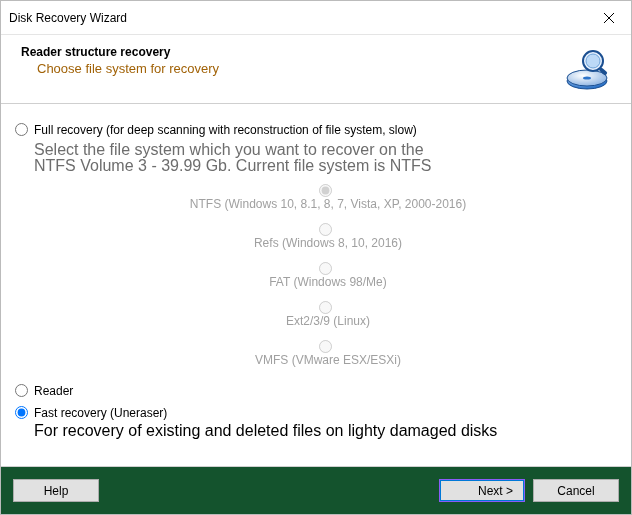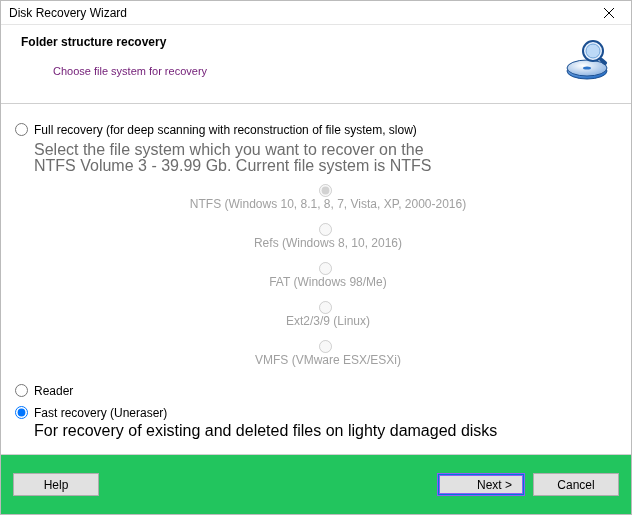--- a/index.html
+++ b/index.html
@@ -7,21 +7,21 @@
     margin: 0; padding: 0;
     width: 632px; height: 515px;
     font-family: "Segoe UI", Tahoma, sans-serif;
     font-size: 12px;
     background: #ffffff;
     color: #000000;
     overflow: hidden;
   }
   .window { width: 632px; height: 515px; display: flex; flex-direction: column; border: 1px solid #bbb; }
   .titlebar {
-    height: 24px;
+    height: 34px;
     display: flex; align-items: center;
     padding: 0 0 0 8px;
     background: #ffffff;
     border-bottom: 1px solid #e5e5e5;
   }
   .titlebar .title { flex: 1; font-size: 12px; }
   .titlebar .close {
     width: 45px; height: 29px;
     display: flex; align-items: center; justify-content: center;
     cursor: default;
@@ -33,23 +33,23 @@
     display: flex; align-items: flex-start;
     border-bottom: 1px solid #cfcfcf;
   }
   .header-text { flex: 1; padding-left: 6px;}
   .header-text h2 {
     margin: 0 0 2px 0;
     font-size: 12px;
     font-weight: bold;
   }
   .header-text p {
-    margin: 16px; padding-left: 16px;
-    font-size: 11px;
-    color: #701a75;
+    margin: 0; padding-left: 16px;
+    font-size: 13px;
+    color: #a16207;
   }
   .header-icon { width: 48px; height: 48px; margin-right: 6px; }
 
   .content {
     flex: 1;
     padding: 18px 20px 10px 14px;
     overflow: auto;
   }
   .option { margin-bottom: 4px; }
   .option label {
@@ -80,46 +80,46 @@
   }
   .sub-option input[type="radio"] {
     margin: 0 6px 0 0;
     width: 13px; height: 13px;
   }
   .sub-option input[type="radio"]:disabled + span { color: #a0a0a0; }
   .opt-fast { margin-top: 6px; }
   .opt-reader { margin-top: 16px; }
 
   .footer {
-    height: 60px;
+    height: 48px;
     border-top: 1px solid #cfcfcf;
     display: flex; align-items: center;
     padding: 0 12px;
-    background: #22c55e;
+    background: #14532d;
   }
   .footer .spacer { flex: 1; }
   .footer button {
     height: 23px;
     min-width: 86px;
     margin-left: 8px;
     font-family: inherit;
     font-size: 12px;
     background: #e1e1e1;
     border: 1px solid #adadad;
     cursor: default;
     padding: 0 10px;
   }
   .footer .help-btn { margin-left: 0; }
   .footer button:disabled {
     color: #888;
     border-color: #c9c9c9;
     background: #e6e6e6;
   }
   .footer button.primary {
-    border: 3px solid #8b5cf6;
+    border: 1px solid #8b5cf6;
     outline: 1px solid #0078d7;
     outline-offset: -2px;
     padding-left: 37px;
   }
 </style>
 </head>
 <body>
 
 <div class="window">
 
@@ -128,21 +128,21 @@
     <div class="close">
       <svg viewBox="0 0 10 10">
         <line x1="0" y1="0" x2="10" y2="10" stroke="#000" stroke-width="1"></line>
         <line x1="10" y1="0" x2="0" y2="10" stroke="#000" stroke-width="1"></line>
       </svg>
     </div>
   </div>
 
   <div class="header">
     <div class="header-text">
-      <h2>Folder structure recovery</h2>
+      <h2>Reader structure recovery</h2>
       <p>Choose file system for recovery</p>
     </div>
     <div class="header-icon">
       <svg viewBox="0 0 48 48" width="48" height="48">
         <defs>
           <radialGradient id="g1" cx="40%" cy="35%" r="60%">
             <stop offset="0%" stop-color="#d9ecff"></stop>
             <stop offset="100%" stop-color="#2e74c9"></stop>
           </radialGradient>
           <radialGradient id="g2" cx="40%" cy="35%" r="60%">

